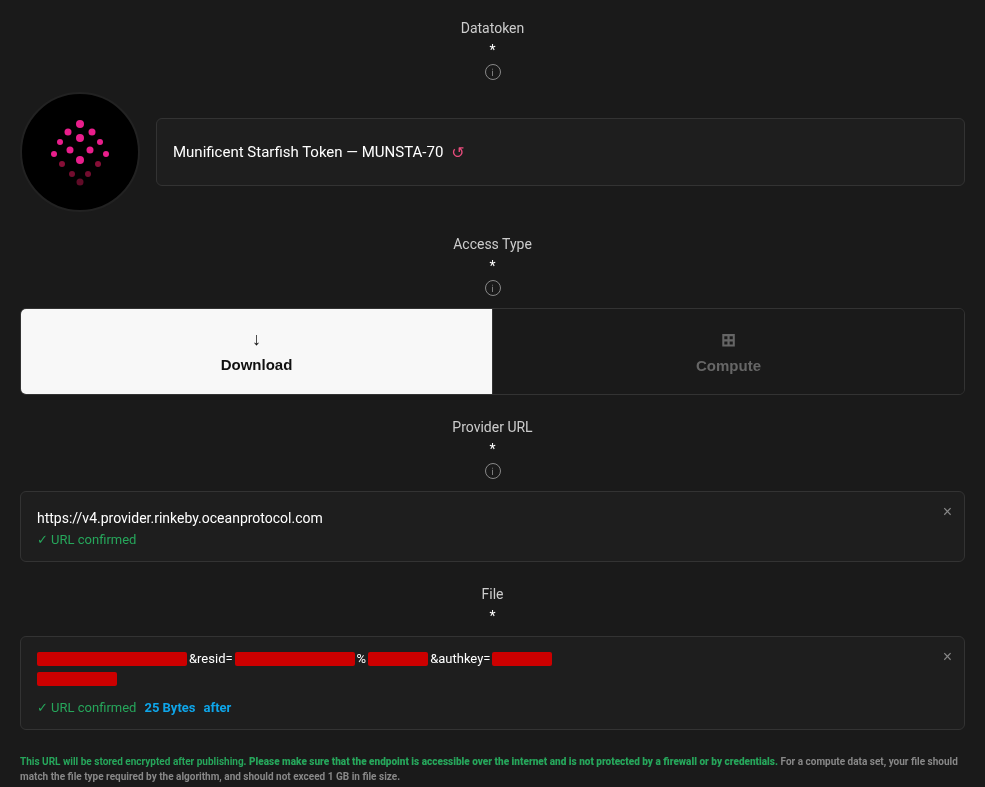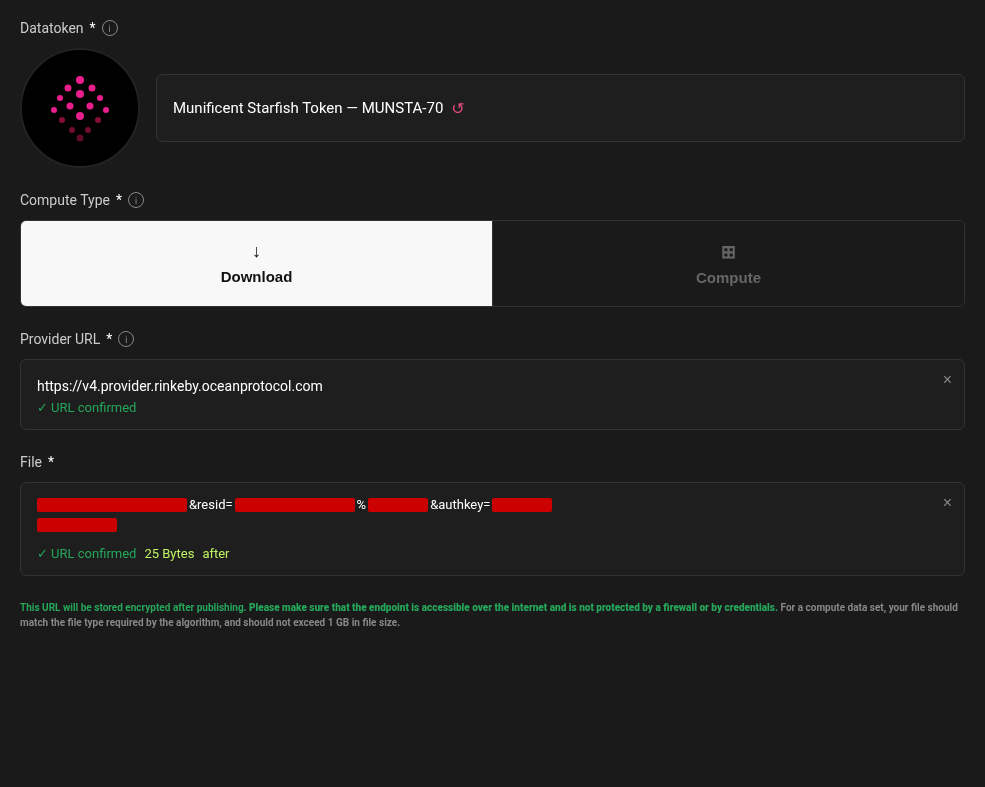--- a/index.html
+++ b/index.html
@@ -17,20 +17,21 @@
       margin-bottom: 24px;
     }
 
     .label-row {
       display: flex;
       align-items: center;
       gap: 6px;
       margin-bottom: 12px;
       font-size: 14px;
       color: #cccccc;
+      flex-direction: column;
     }
 
     .info-icon {
       display: inline-flex;
       align-items: center;
       justify-content: center;
       width: 16px;
       height: 16px;
       border: 1px solid #888;
       border-radius: 50%;
@@ -187,21 +188,22 @@
     .file-meta {
       display: flex;
       align-items: center;
       gap: 8px;
       color: #26a65b;
       font-size: 13px;
       margin-top: 4px;
     }
 
     .file-meta .meta-item {
-      color: #bef264;
+      color: #0ea5e9;
+      font-weight: bold;
     }
 
     
     .info-text {
       color: #26a65b;
       font-size: 10px;
       line-height: 1.5;
       font-weight: bold;
     }
 
@@ -259,21 +261,21 @@
     </div>
     <div class="token-input">
       <span>Munificent Starfish Token — MUNSTA-70</span>
       <span class="refresh-icon">↺</span>
     </div>
   </div>
 </div>
 
 <div class="section">
   <div class="label-row">
-    <span>Compute Type</span>
+    <span>Access Type</span>
       <span style="color:#ffffff">*</span>
     <span class="info-icon">ℹ</span>
   </div>
   <div class="access-type-row">
     <button class="access-btn active">
       <span class="btn-icon">↓</span>
       <span>Download</span>
     </button>
     <div class="access-divider"></div>
     <button class="access-btn inactive">

